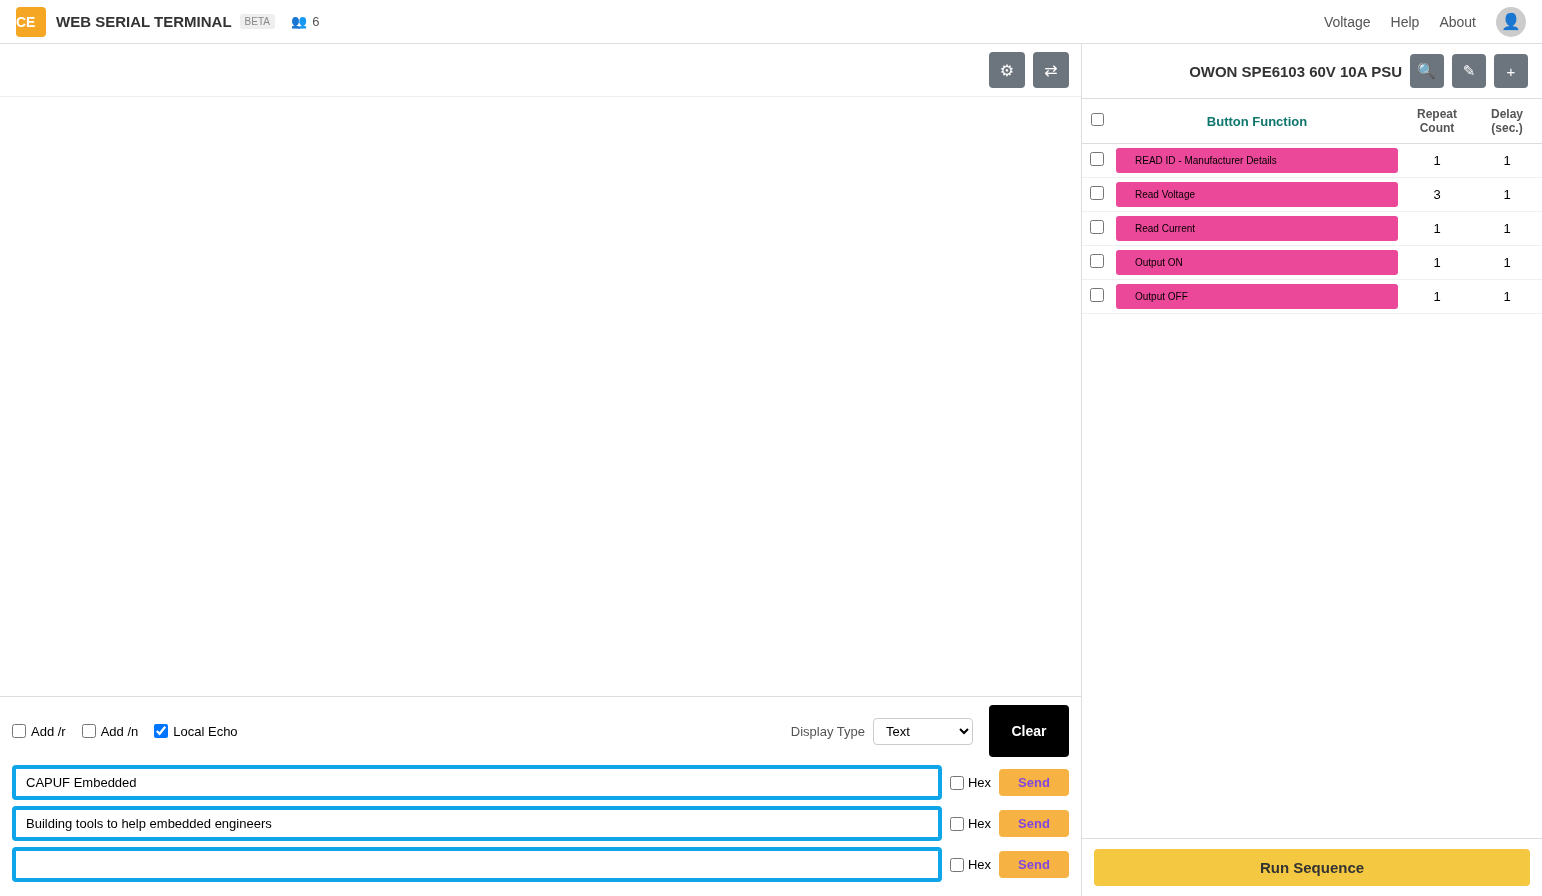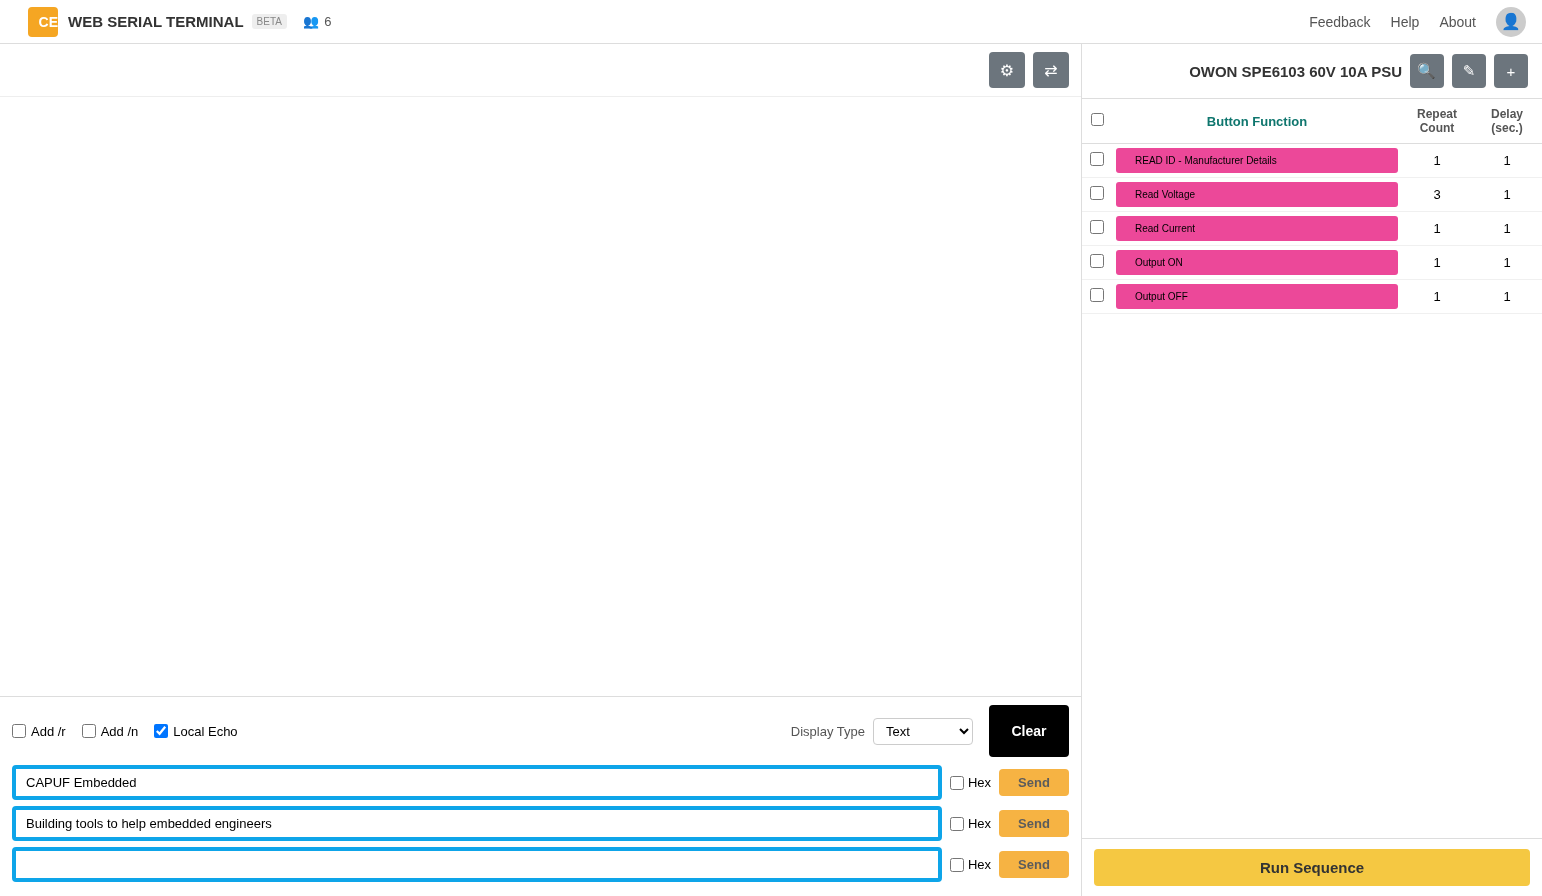--- a/index.html
+++ b/index.html
@@ -5,21 +5,21 @@
     * { box-sizing: border-box; margin: 0; padding: 0; }
     body { font-family: Arial, sans-serif; font-size: 13px; background: #f5f5f5; height: 896px; overflow: hidden; display: flex; flex-direction: column; }
 
     
     .header {
       display: flex; align-items: center; background: #fff; border-bottom: 1px solid #ddd;
       height: 44px; padding: 0 16px; flex-shrink: 0;
     }
     .header-logo {
       width: 30px; height: 30px; background: #f5a623; border-radius: 4px;
-      display: flex; align-items: center; justify-content: flex-end; margin-right: 10px; margin-left: 12px;
+      display: flex; align-items: center; justify-content: flex-start; margin-right: 10px;
     }
     .header-logo span { color: #fff; font-weight: bold; font-size: 14px; }
     .header-title { font-weight: bold; font-size: 15px; color: #333; margin-right: 8px; }
     .header-beta { font-size: 10px; color: #888; background: #eee; padding: 2px 5px; border-radius: 3px; margin-right: 16px; }
     .header-users { display: flex; align-items: center; gap: 5px; color: #555; font-size: 13px; }
     .header-nav { margin-left: auto; display: flex; align-items: center; gap: 20px; }
     .header-nav a { color: #555; text-decoration: none; font-size: 14px; }
     .header-avatar { width: 30px; height: 30px; background: #ccc; border-radius: 50%; display: flex; align-items: center; justify-content: center; color: #fff; font-size: 16px; cursor: pointer; }
 
     
@@ -52,21 +52,21 @@
       padding: 18px 20px; font-size: 14px; font-weight: bold; cursor: pointer; min-width: 80px; text-align: center;
     }
 
     .input-row { display: flex; align-items: center; gap: 8px; margin-bottom: 6px; }
     .input-row input[type=text] {
       flex: 1; border: 4px solid #0ea5e9; border-radius: 4px; padding: 6px 10px; font-size: 13px;
     }
     .hex-group { display: flex; align-items: center; gap: 4px; white-space: nowrap; }
     .hex-group input[type=checkbox] { width: 14px; height: 14px; }
     .send-btn {
-      background: #f5a623; color: #404040; border: none; border-radius: 4px;
+      background: #f5a623; color: #6d28d9; border: none; border-radius: 4px;
       padding: 6px 16px; font-size: 13px; font-weight: bold; cursor: pointer; min-width: 70px;
       opacity: 0.85;
     }
 
     
     .right-panel { width: 460px; flex-shrink: 0; display: flex; flex-direction: column; background: #fff; }
 
     .right-header { display: flex; align-items: center; padding: 10px 14px; border-bottom: 1px solid #ddd; gap: 8px; }
     .device-title { font-size: 15px; font-weight: bold; color: #333; flex: 1; text-align: right; }
     .icon-btn {
@@ -104,21 +104,21 @@
   <div class="header-logo">
     <span>CE</span>
   </div>
   <span class="header-title">WEB SERIAL TERMINAL</span>
   <span class="header-beta">BETA</span>
   <div class="header-users">
     <span>👥</span>
     <span>6</span>
   </div>
   <nav class="header-nav">
-    <a href="#">Feedback</a>
+    <a href="#">Voltage</a>
     <a href="#">Help</a>
     <a href="#">About</a>
     <div class="header-avatar">👤</div>
   </nav>
 </div>
 
 <div class="main-layout">
 
   <div class="left-panel">
     <div class="left-toolbar">

